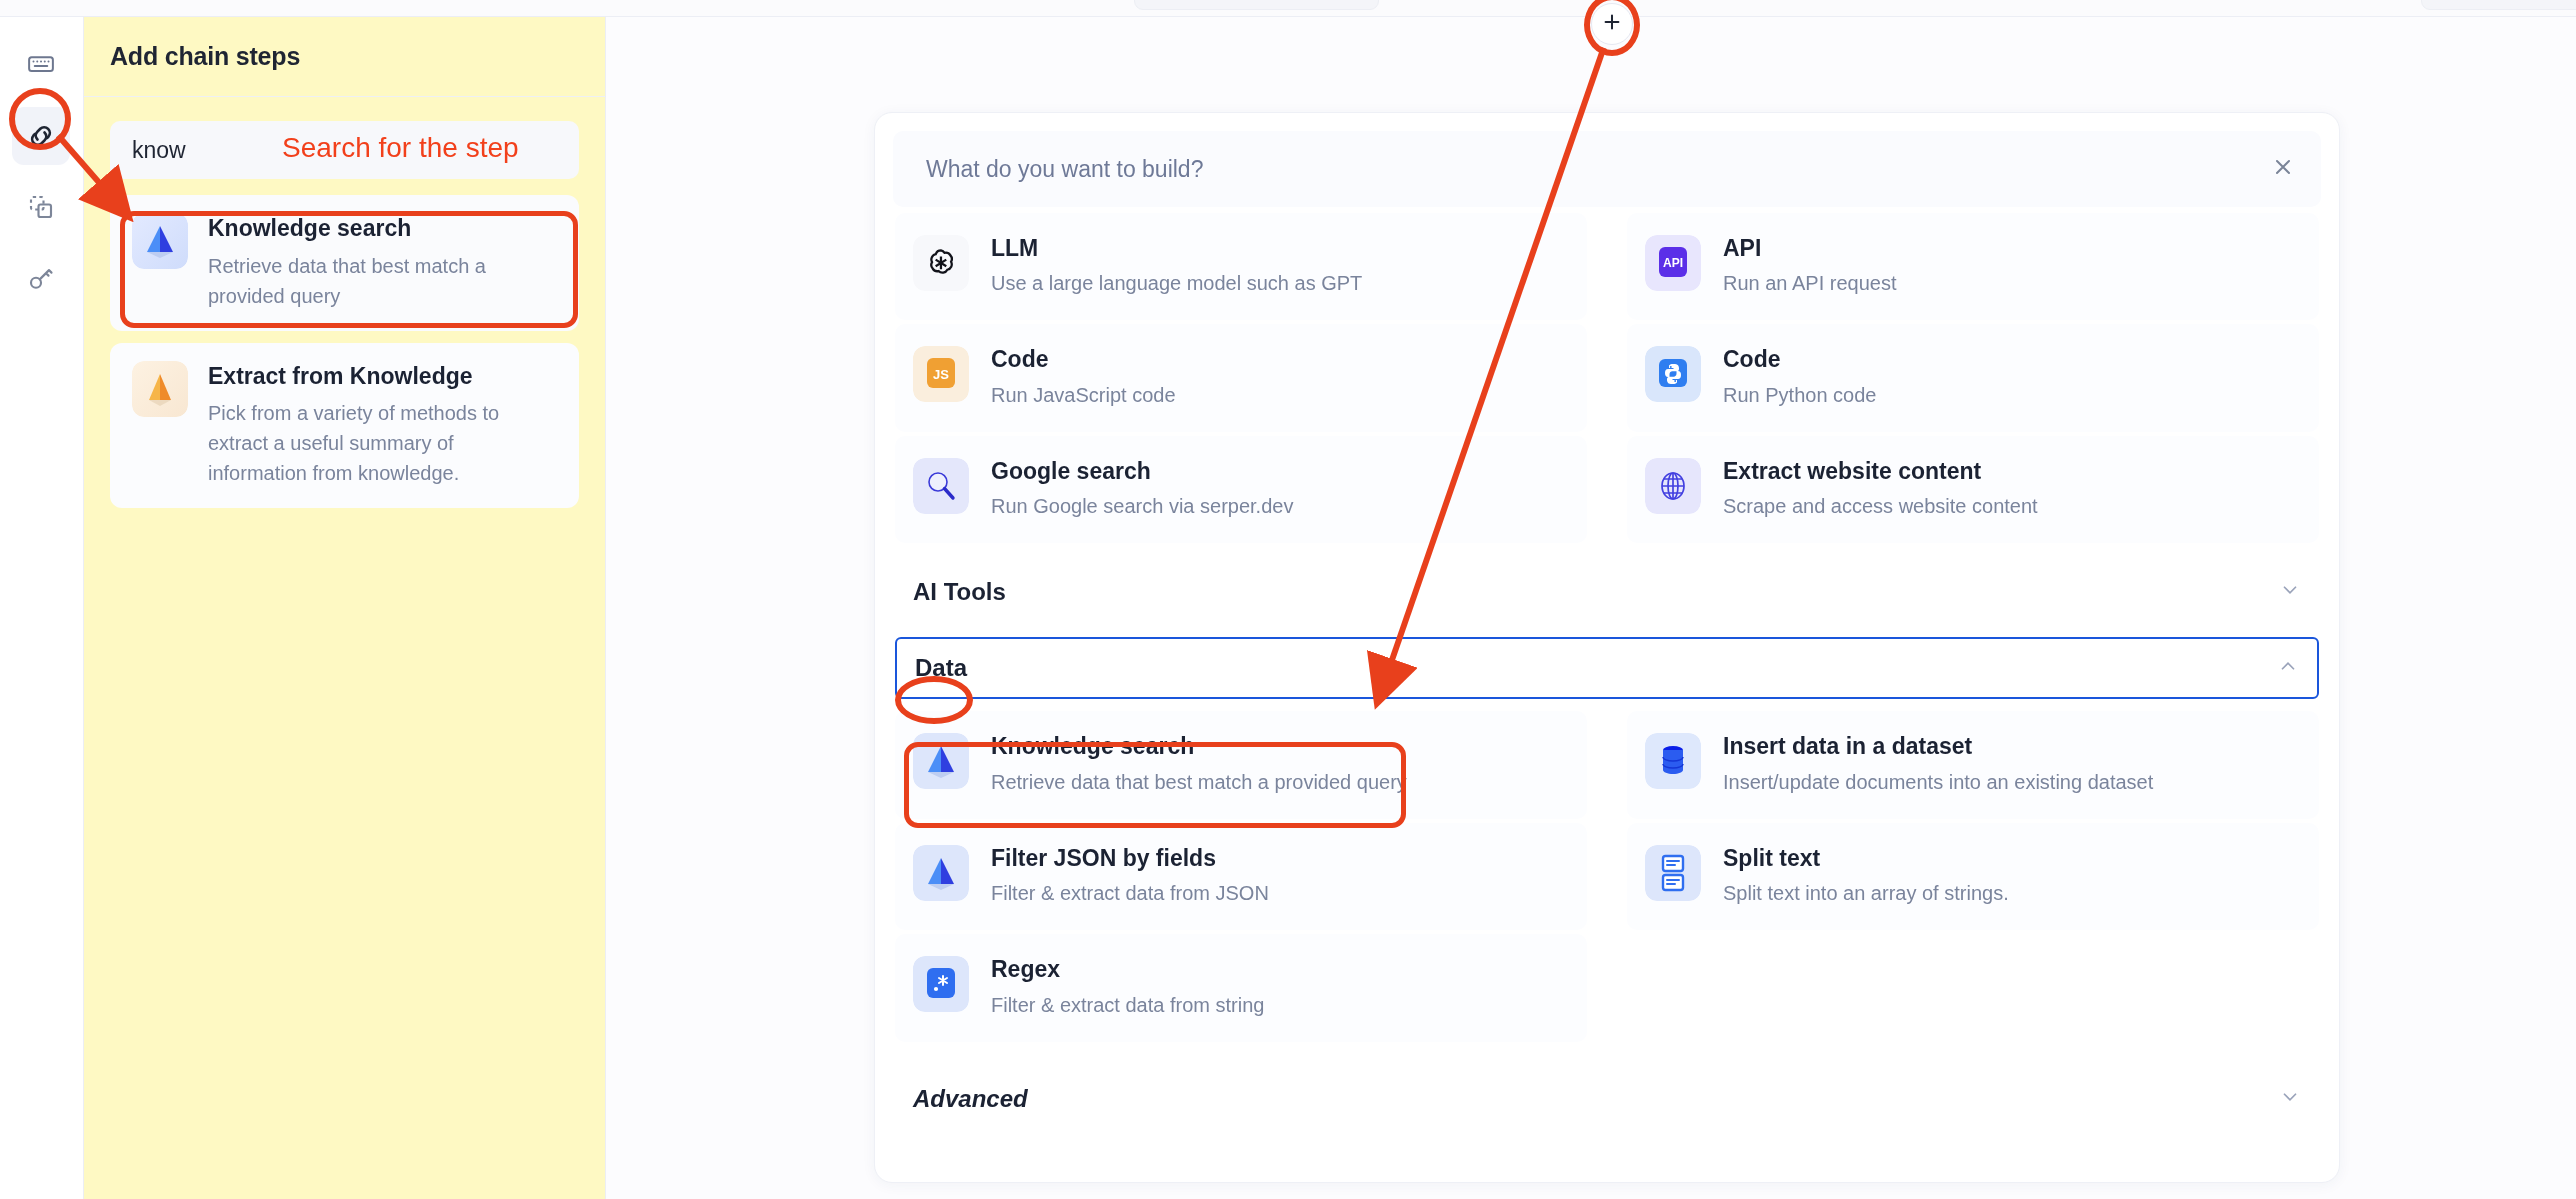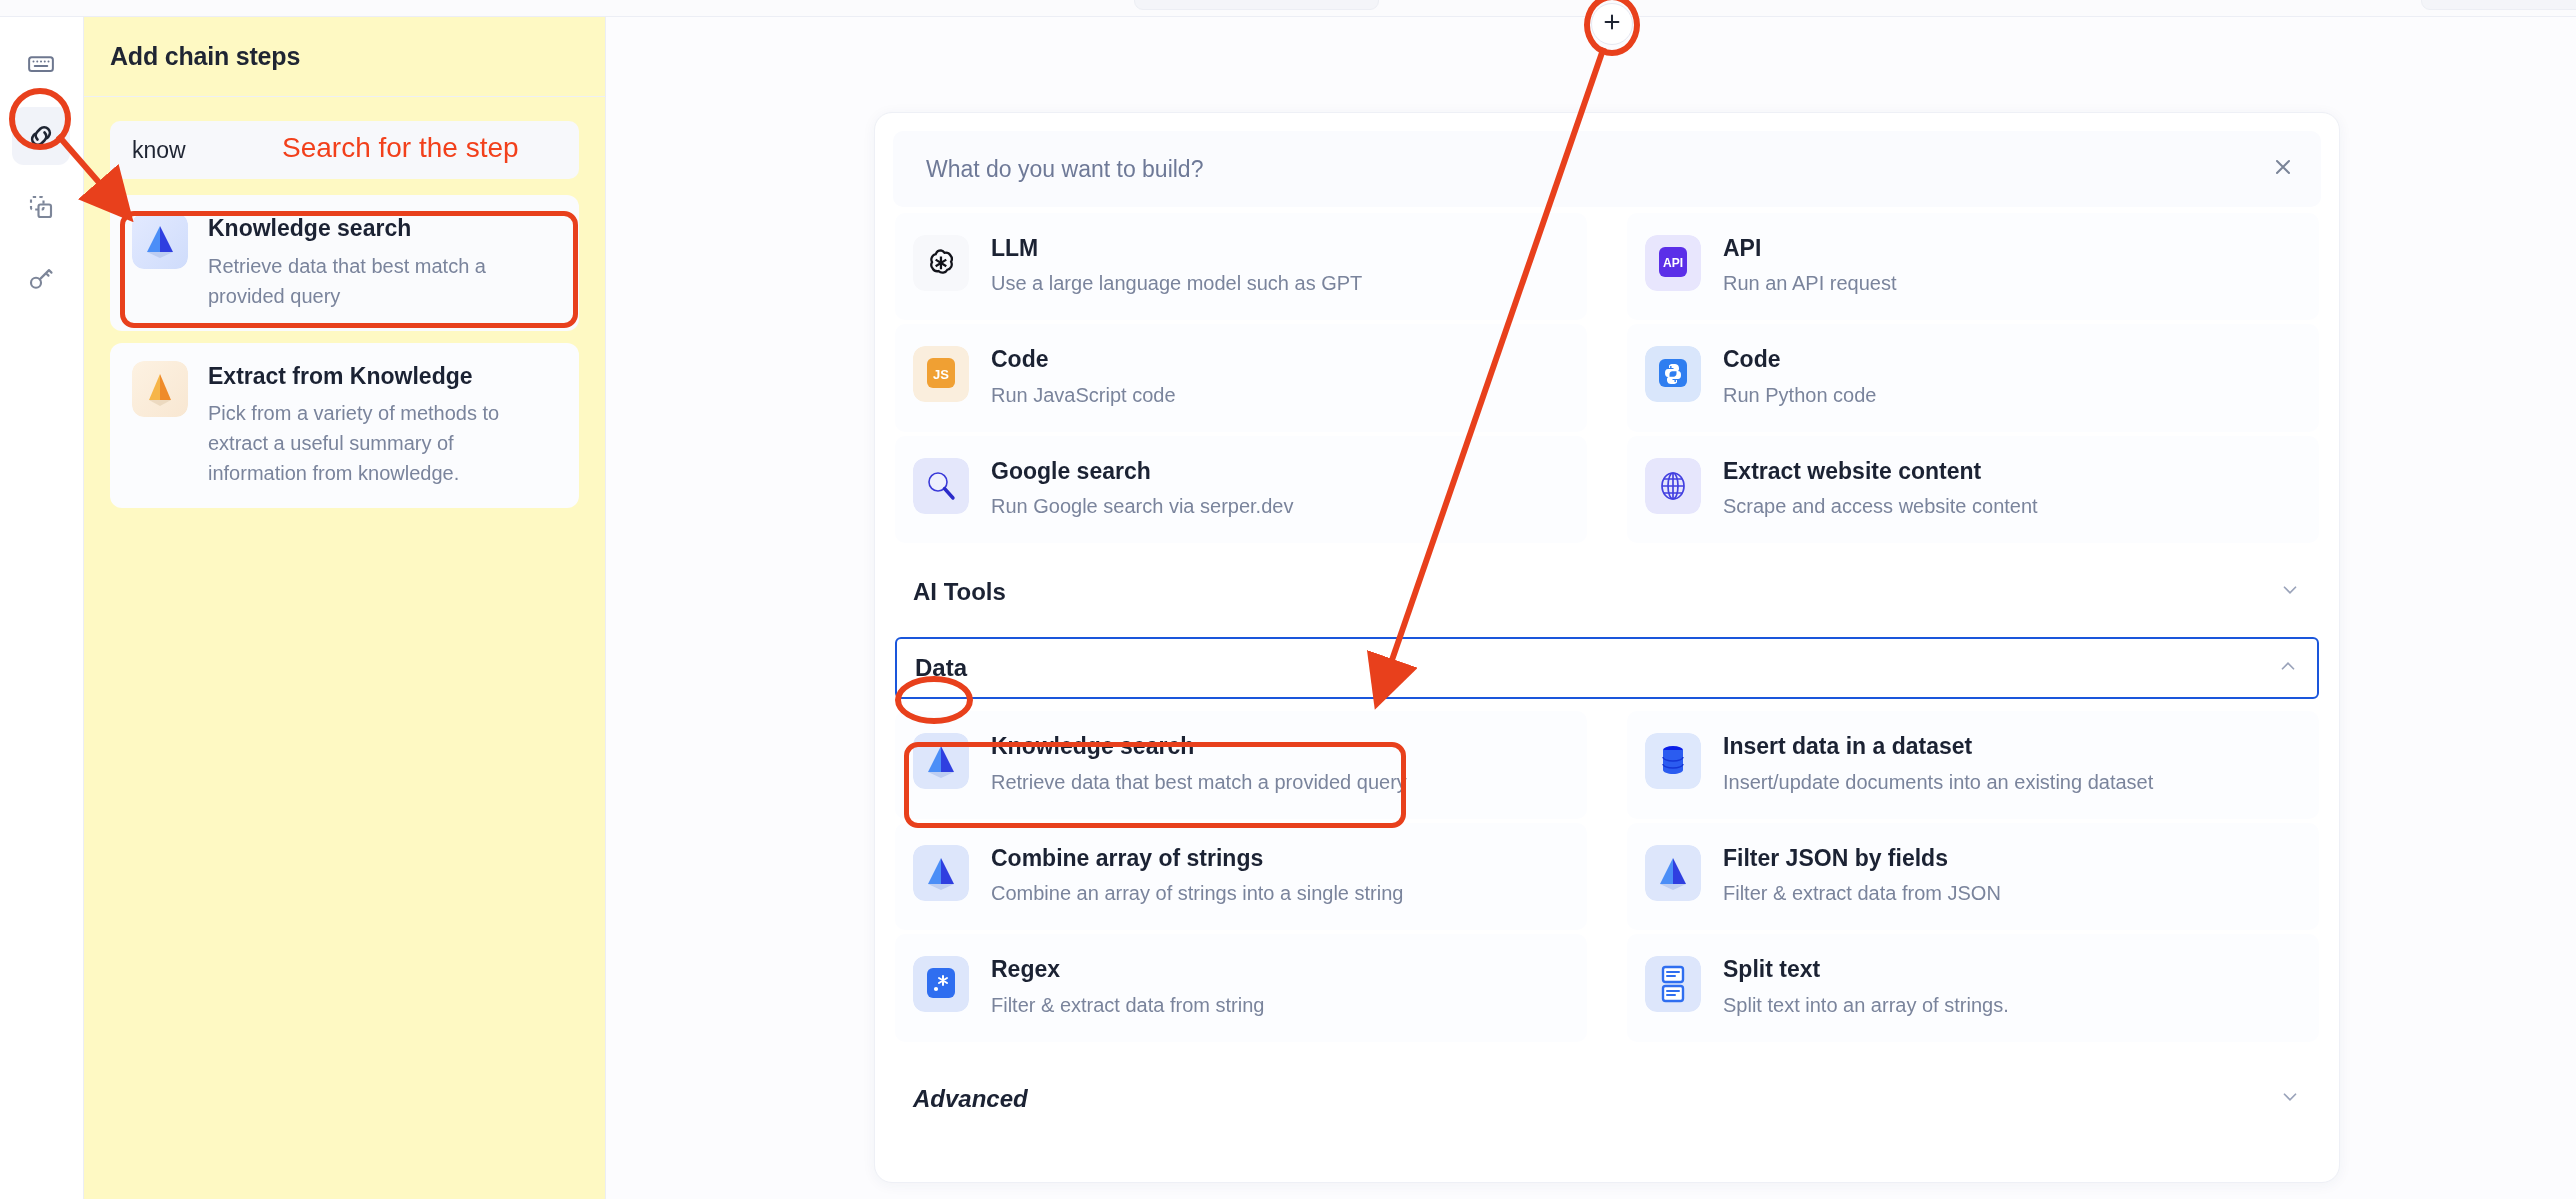--- a/index.html
+++ b/index.html
@@ -380,78 +380,64 @@
             <path d="M18 17v20c0 2.2 4.5 4 10 4s10-1.8 10-4V17z" fill="#2b5cf0"></path>
             <path d="M18 24c0 2.2 4.5 4 10 4s10-1.8 10-4M18 31c0 2.2 4.5 4 10 4s10-1.8 10-4" stroke="#1436d6" stroke-width="1.4" fill="none"></path>
           </svg>
         </span>
         <div>
           <div class="t-title">Insert data in a dataset</div>
           <div class="t-desc">Insert/update documents into an existing dataset</div>
         </div>
       </div>
 
+
       <div class="tile">
         <span class="t-icon">
           <svg width="56" height="56" viewBox="0 0 56 56">
             <rect width="56" height="56" rx="12" fill="#dde6fb"></rect>
             <path d="M28 13 L15 39 L28 39 Z" fill="#4b8ef7"></path>
             <path d="M28 13 L41 39 L28 39 Z" fill="#2f3fe0"></path>
             <path d="M15 39 L28 45 L41 39 L28 39 Z" fill="#b9c9ef" opacity="0.85"></path>
           </svg>
         </span>
         <div>
-          <div class="t-title">Combine array of strings</div>
-          <div class="t-desc">Combine an array of strings into a single string</div>
-        </div>
-      </div>
-
-      <div class="tile">
-        <span class="t-icon">
-          <svg width="56" height="56" viewBox="0 0 56 56">
-            <rect width="56" height="56" rx="12" fill="#dde6fb"></rect>
-            <path d="M28 13 L15 39 L28 39 Z" fill="#4b8ef7"></path>
-            <path d="M28 13 L41 39 L28 39 Z" fill="#2f3fe0"></path>
-            <path d="M15 39 L28 45 L41 39 L28 39 Z" fill="#b9c9ef" opacity="0.85"></path>
-          </svg>
-        </span>
-        <div>
           <div class="t-title">Filter JSON by fields</div>
           <div class="t-desc">Filter &amp; extract data from JSON</div>
-        </div>
-      </div>
-
-      <div class="tile">
-        <span class="t-icon">
-          <svg width="56" height="56" viewBox="0 0 56 56">
-            <rect width="56" height="56" rx="12" fill="#dde6fb"></rect>
-            <rect x="14" y="12" width="28" height="30" rx="6" fill="#2f6ef0"></rect>
-            <path d="M30 20v9M26 22l8 5M34 22l-8 5" stroke="#ffffff" stroke-width="2" stroke-linecap="round"></path>
-            <circle cx="23" cy="33" r="2.1" fill="#ffffff"></circle>
-          </svg>
-        </span>
-        <div>
-          <div class="t-title">Regex</div>
-          <div class="t-desc">Filter &amp; extract data from string</div>
         </div>
       </div>
 
       <div class="tile">
         <span class="t-icon">
           <svg width="56" height="56" viewBox="0 0 56 56">
             <rect width="56" height="56" rx="12" fill="#dde6fb"></rect>
             <rect x="18" y="11" width="20" height="15" rx="2.5" fill="#ffffff" stroke="#2f6ef0" stroke-width="2.4"></rect>
             <path d="M22 16h12M22 20h8" stroke="#2f6ef0" stroke-width="2" stroke-linecap="round"></path>
             <rect x="18" y="30" width="20" height="15" rx="2.5" fill="#ffffff" stroke="#2f6ef0" stroke-width="2.4"></rect>
             <path d="M22 35h12M22 39h8" stroke="#2f6ef0" stroke-width="2" stroke-linecap="round"></path>
           </svg>
         </span>
         <div>
           <div class="t-title">Split text</div>
           <div class="t-desc">Split text into an array of strings.</div>
+        </div>
+      </div>
+
+      <div class="tile">
+        <span class="t-icon">
+          <svg width="56" height="56" viewBox="0 0 56 56">
+            <rect width="56" height="56" rx="12" fill="#dde6fb"></rect>
+            <rect x="14" y="12" width="28" height="30" rx="6" fill="#2f6ef0"></rect>
+            <path d="M30 20v9M26 22l8 5M34 22l-8 5" stroke="#ffffff" stroke-width="2" stroke-linecap="round"></path>
+            <circle cx="23" cy="33" r="2.1" fill="#ffffff"></circle>
+          </svg>
+        </span>
+        <div>
+          <div class="t-title">Regex</div>
+          <div class="t-desc">Filter &amp; extract data from string</div>
         </div>
       </div>
 
     </div>
 
     <div class="section-head" style="margin-top:20px;font-style:italic;">
       <span class="s-title">Advanced</span>
       <span class="chev">
         <svg width="22" height="22" viewBox="0 0 24 24" fill="none" stroke="#9aa3ba" stroke-width="1.9" stroke-linecap="round">
             <path d="M6 9l6 6 6-6"></path>

